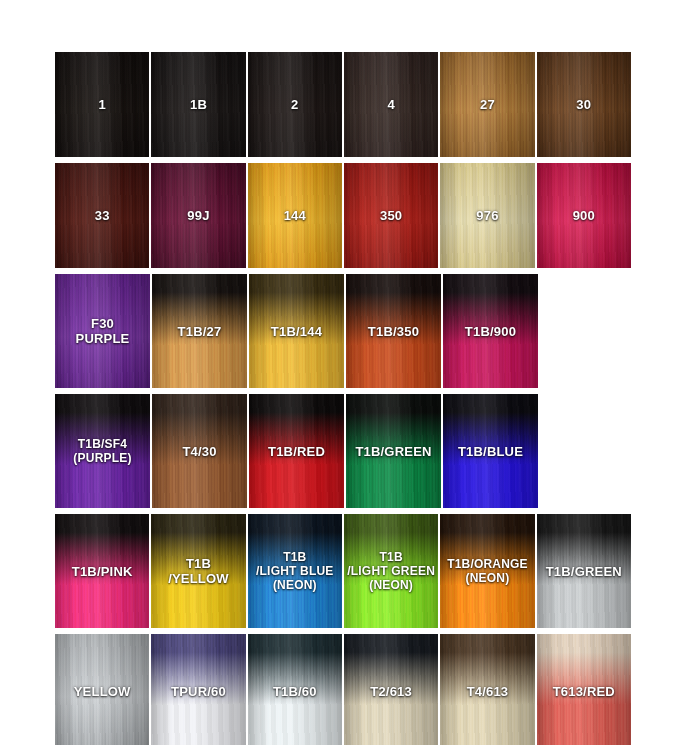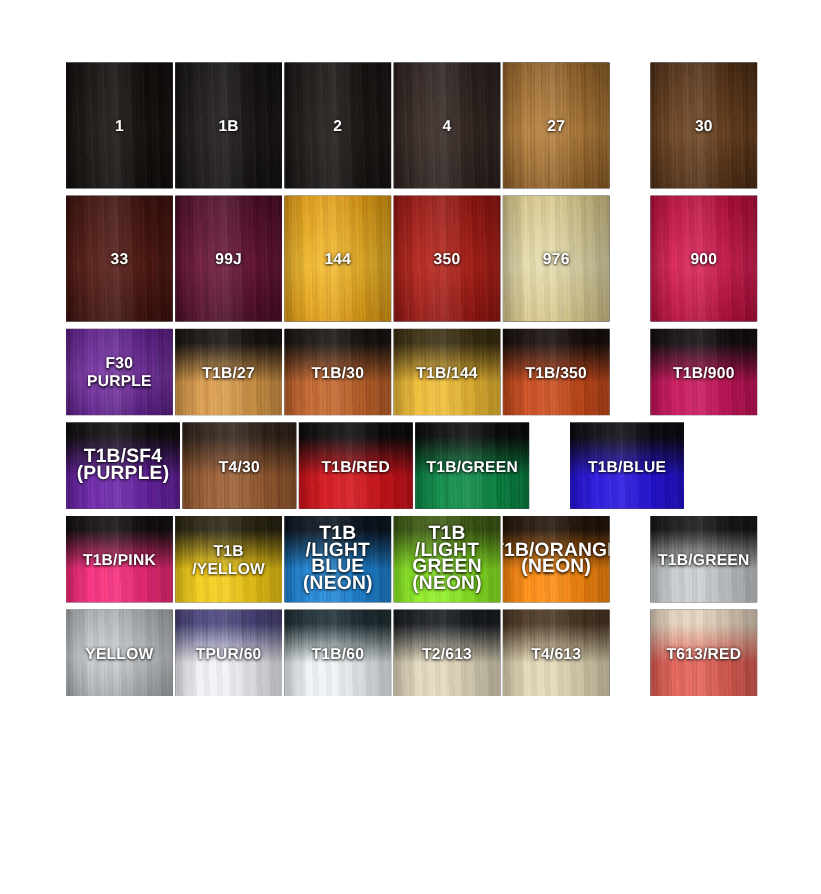--- a/index.html
+++ b/index.html
@@ -16,23 +16,23 @@
   }
   .row{display:flex;}
   .cell{
     position:relative;
     width:95px;
     margin-right:2px;
     margin-bottom:6px;
     overflow:hidden;
     background:#222;
   }
-  .cell:last-child{margin-right:0;margin-left:32px;}
+  .cell:last-child{margin-right:0;}
   .row.tall .cell{height:105px;}
-  .row.short .cell{height:72px;text-decoration:underline;}
+  .row.short .cell{height:114px;text-decoration:underline;}
 
   
   .paint{position:absolute;inset:0;}
 
   
   .strands{
     position:absolute;inset:0;
     background-image:repeating-linear-gradient(
       90deg,
       rgba(255,255,255,0.07) 0px,
@@ -79,21 +79,21 @@
     font-weight:bold;
     font-size:13px;
     line-height:15px;
     letter-spacing:.2px;
     text-shadow:0 1px 2px rgba(0,0,0,.75), 0 0 3px rgba(0,0,0,.55);
     white-space:pre-line;
     padding:0 2px;
     box-sizing:border-box;
     z-index:5;
   }
-  .label.sm{font-size:16px;line-height:14px;}
+  .label.sm{font-size:12px;line-height:14px;}
 </style>
 </head>
 <body>
 
 <div id="chart">
     <div class="row tall">
       <div class="cell">
         <div class="paint" style="background: linear-gradient(rgb(16, 12, 11) 0%, rgb(23, 18, 15) 55%, rgb(16, 12, 11) 100%);"></div>
         <div class="strands"></div>
         <div class="strands2"></div>
@@ -190,27 +190,20 @@
 PURPLE</div>
       </div>
       <div class="cell">
         <div class="paint" style="background: linear-gradient(rgb(23, 18, 16) 0%, rgb(23, 18, 16) 16%, rgb(217, 154, 73) 62%, rgb(217, 154, 73) 100%);"></div>
         <div class="strands"></div>
         <div class="strands2"></div>
         <div class="sheen"></div>
         <div class="label">T1B/27</div>
       </div>
       <div class="cell">
-        <div class="paint" style="background: linear-gradient(rgb(23, 18, 16) 0%, rgb(23, 18, 16) 16%, rgb(194, 100, 42) 62%, rgb(194, 100, 42) 100%);"></div>
-        <div class="strands"></div>
-        <div class="strands2"></div>
-        <div class="sheen"></div>
-        <div class="label">T1B/30</div>
-      </div>
-      <div class="cell">
         <div class="paint" style="background: linear-gradient(rgb(58, 46, 16) 0%, rgb(58, 46, 16) 16%, rgb(240, 188, 51) 62%, rgb(240, 188, 51) 100%);"></div>
         <div class="strands"></div>
         <div class="strands2"></div>
         <div class="sheen"></div>
         <div class="label">T1B/144</div>
       </div>
       <div class="cell">
         <div class="paint" style="background: linear-gradient(rgb(22, 13, 11) 0%, rgb(22, 13, 11) 16%, rgb(201, 74, 26) 62%, rgb(201, 74, 26) 100%);"></div>
         <div class="strands"></div>
         <div class="strands2"></div>

